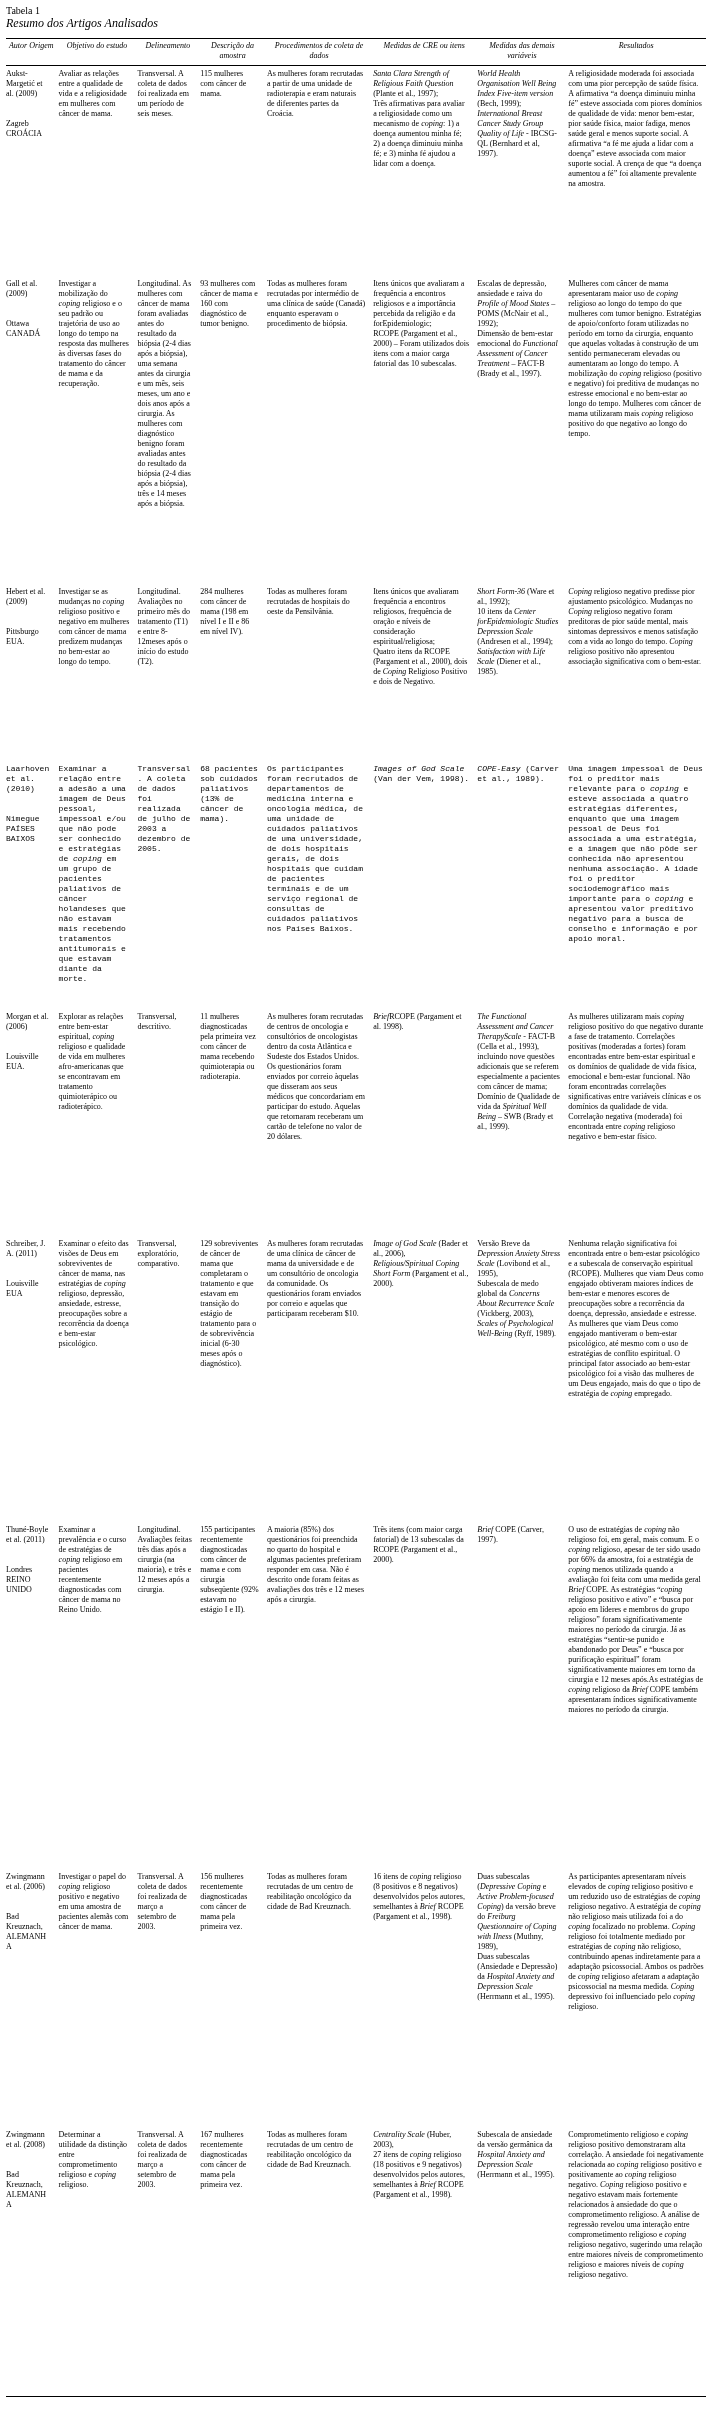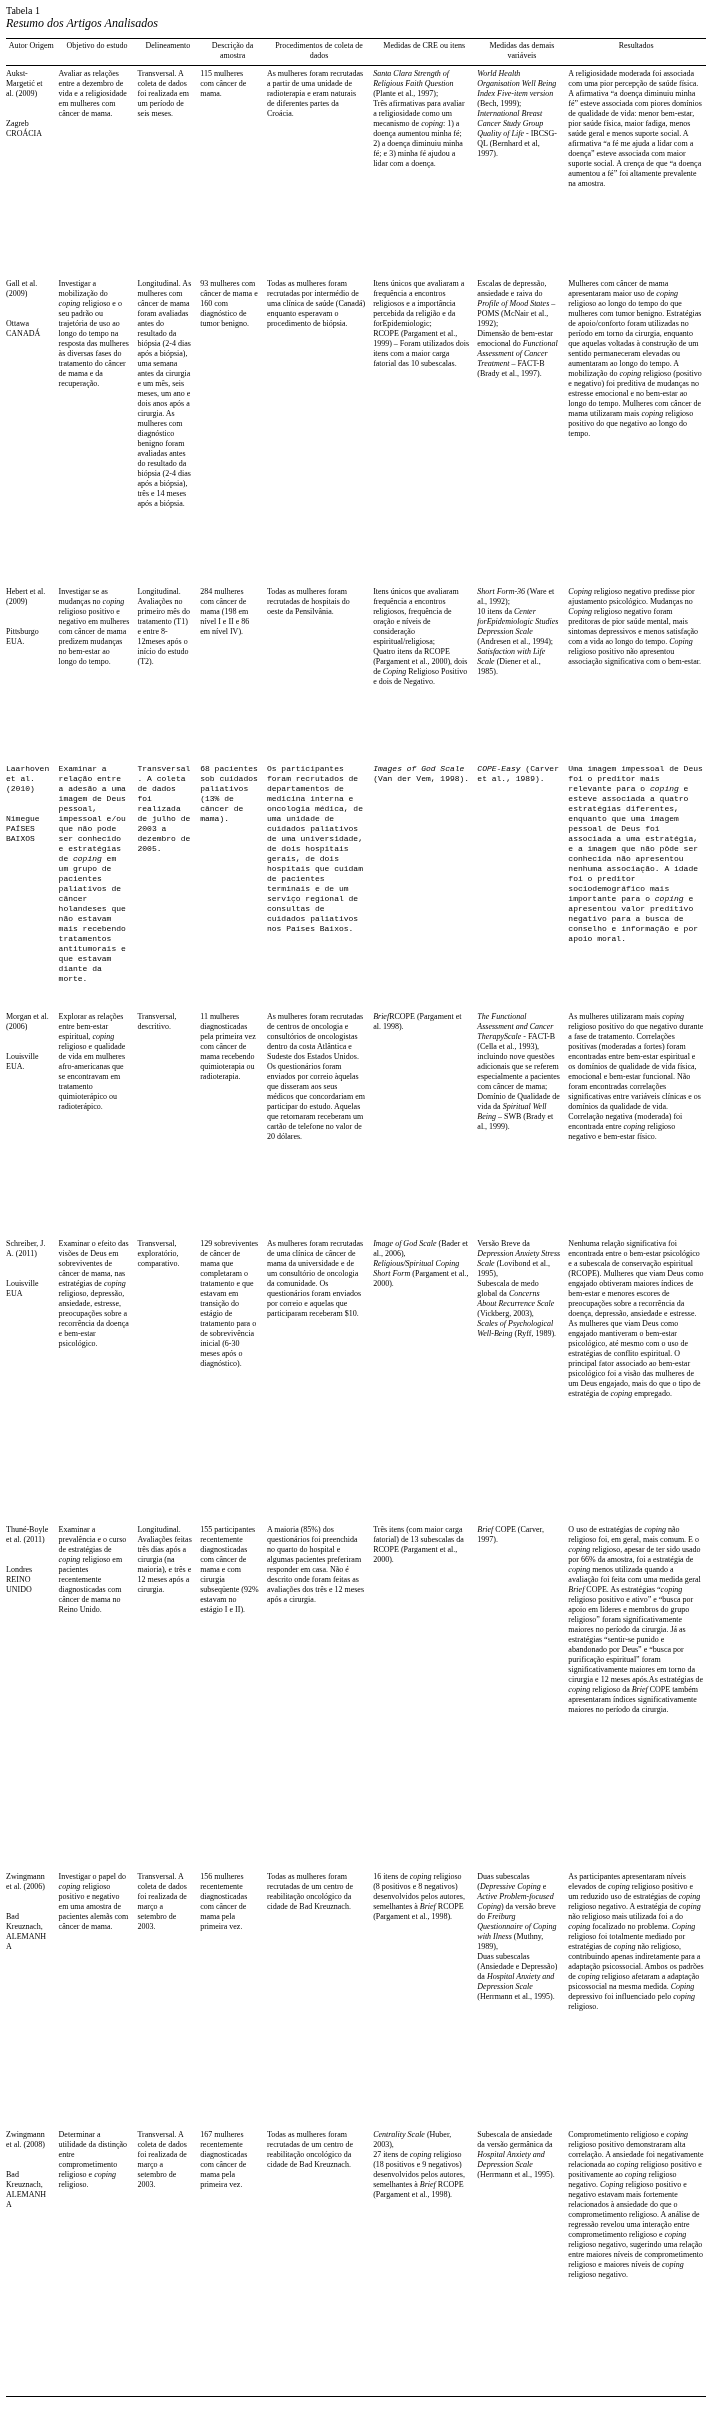--- a/index.html
+++ b/index.html
@@ -12,21 +12,21 @@
   .page { padding: 5px 8px 0 6px; border-radius: 21px; }
   .table-number { font-size: 10px; line-height: 12px; }
   .table-caption { font-size: 12px; line-height: 12px; font-style: italic; margin-bottom: 9px; }
   table.paper-table {
     table-layout: fixed; border-collapse: collapse;
     width: 700px;
     border-top: 1.5px solid #000;
     border-bottom: 1.5px solid #000;
     font-size: 8px; line-height: 10px;
   }
-  thead tr { height: 27px; }
+  thead tr { height: 27px; font-style: italic; }
   thead th {
     font-weight: normal; text-align: center; vertical-align: top;
     border-bottom: 1px solid #000;
     padding: 2px 2px 2px 0;
     font-size: 8px; line-height: 10px;
   }
   tbody td {
     vertical-align: top; text-align: left;
     padding: 3px 8px 2px 0;
     word-wrap: break-word;
@@ -66,21 +66,21 @@
           <th>Resultados</th>
         </tr>
     </thead>
     <tbody id="table-body">
         <tr style="height: 210px;">
           <td class="author">
             <div class="para">Aukst-Margetić et al. (2009)</div>
             <div class="para">Zagreb CROÁCIA</div>
           </td>
           <td>
-            <div class="para">Avaliar as relações entre a dezembro de vida e a religiosidade em mulheres com câncer de mama.</div>
+            <div class="para">Avaliar as relações entre a qualidade de vida e a religiosidade em mulheres com câncer de mama.</div>
           </td>
           <td>
             <div class="para">Transversal. A coleta de dados foi realizada em um período de seis meses.</div>
           </td>
           <td>
             <div class="para">115 mulheres com câncer de mama.</div>
           </td>
           <td>
             <div class="para">As mulheres foram recrutadas a partir de uma unidade de radioterapia e eram naturais de diferentes partes da Croácia.</div>
           </td>
@@ -108,21 +108,21 @@
             <div class="para">Longitudinal. As mulheres com câncer de mama foram avaliadas antes do resultado da biópsia (2-4 dias após a biópsia), uma semana antes da cirurgia e um mês, seis meses, um ano e dois anos após a cirurgia. As mulheres com diagnóstico benigno foram avaliadas antes do resultado da biópsia (2-4 dias após a biópsia), três e 14 meses após a biópsia.</div>
           </td>
           <td>
             <div class="para">93 mulheres com câncer de mama e 160 com diagnóstico de tumor benigno.</div>
           </td>
           <td>
             <div class="para">Todas as mulheres foram recrutadas por intermédio de uma clínica de saúde (Canadá) enquanto esperavam o procedimento de biópsia.</div>
           </td>
           <td>
             <div class="para">Itens únicos que avaliaram a frequência a encontros religiosos e a importância percebida da religião e da forEpidemiologic;</div>
-            <div class="para">RCOPE (Pargament et al., 1999) – Foram utilizados dois itens com a maior carga fatorial das 10 subescalas.</div>
+            <div class="para">RCOPE (Pargament et al., 2000) – Foram utilizados dois itens com a maior carga fatorial das 10 subescalas.</div>
           </td>
           <td>
             <div class="para">Escalas de depressão, ansiedade e raiva do <i>Profile of Mood States</i> – POMS (McNair et al., 1992);</div>
             <div class="para">Dimensão de bem-estar emocional do <i>Functional Assessment of Cancer Treatment</i> – FACT-B (Brady et al., 1997).</div>
           </td>
           <td>
             <div class="para">Mulheres com câncer de mama apresentaram maior uso de <i>coping</i> religioso ao longo do tempo do que mulheres com tumor benigno. Estratégias de apoio/conforto foram utilizadas no período em torno da cirurgia, enquanto que aquelas voltadas à construção de um sentido permaneceram elevadas ou aumentaram ao longo do tempo. A mobilização do <i>coping</i> religioso (positivo e negativo) foi preditiva de mudanças no estresse emocional e no bem-estar ao longo do tempo. Mulheres com câncer de mama utilizaram mais <i>coping</i> religioso positivo do que negativo ao longo do tempo.</div>
           </td>
         </tr>
         <tr style="height: 177px;">

